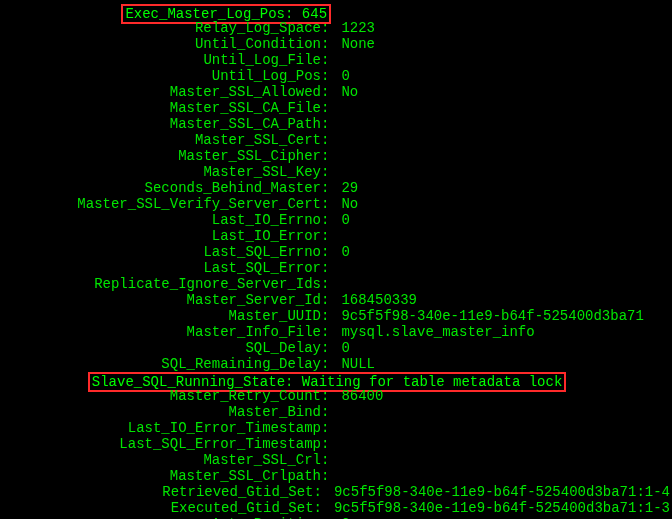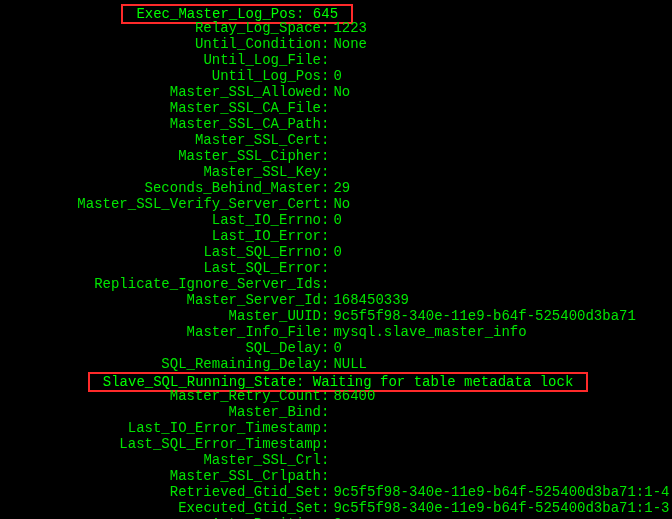--- a/index.html
+++ b/index.html
@@ -26,26 +26,27 @@
   .label {
     display: inline-block;
     width: 285px;
     text-align: right;
     color: #00e600;
     padding-left: 36px;
   }
   .value {
     color: #00e600;
     padding-left: 4px;
+    margin-left: 8px;
   }
   .hl-inner {
     display: inline-flex;
     align-items: baseline;
     border: 2px solid #ff2a2a;
-    padding: 0 13px;
+    padding: 0 2px;
     box-sizing: border-box;
   }
   .colon {
     color: #00e600;
   }
 </style>
 </head>
 <body>
 
 <div class="terminal" id="terminal"><div class="row"><span style="display: inline-block; width: 121.4px;"></span><span class="hl-inner"><span>Exec_Master_Log_Pos</span><span class="colon">: </span><span>645</span></span></div><div class="row"><span class="label">Relay_Log_Space</span><span class="colon">:</span><span class="value">1223</span></div><div class="row"><span class="label">Until_Condition</span><span class="colon">:</span><span class="value">None</span></div><div class="row"><span class="label">Until_Log_File</span><span class="colon">:</span><span class="value"></span></div><div class="row"><span class="label">Until_Log_Pos</span><span class="colon">:</span><span class="value">0</span></div><div class="row"><span class="label">Master_SSL_Allowed</span><span class="colon">:</span><span class="value">No</span></div><div class="row"><span class="label">Master_SSL_CA_File</span><span class="colon">:</span><span class="value"></span></div><div class="row"><span class="label">Master_SSL_CA_Path</span><span class="colon">:</span><span class="value"></span></div><div class="row"><span class="label">Master_SSL_Cert</span><span class="colon">:</span><span class="value"></span></div><div class="row"><span class="label">Master_SSL_Cipher</span><span class="colon">:</span><span class="value"></span></div><div class="row"><span class="label">Master_SSL_Key</span><span class="colon">:</span><span class="value"></span></div><div class="row"><span class="label">Seconds_Behind_Master</span><span class="colon">:</span><span class="value">29</span></div><div class="row"><span class="label">Master_SSL_Verify_Server_Cert</span><span class="colon">:</span><span class="value">No</span></div><div class="row"><span class="label">Last_IO_Errno</span><span class="colon">:</span><span class="value">0</span></div><div class="row"><span class="label">Last_IO_Error</span><span class="colon">:</span><span class="value"></span></div><div class="row"><span class="label">Last_SQL_Errno</span><span class="colon">:</span><span class="value">0</span></div><div class="row"><span class="label">Last_SQL_Error</span><span class="colon">:</span><span class="value"></span></div><div class="row"><span class="label">Replicate_Ignore_Server_Ids</span><span class="colon">:</span><span class="value"></span></div><div class="row"><span class="label">Master_Server_Id</span><span class="colon">:</span><span class="value">168450339</span></div><div class="row"><span class="label">Master_UUID</span><span class="colon">:</span><span class="value">9c5f5f98-340e-11e9-b64f-525400d3ba71</span></div><div class="row"><span class="label">Master_Info_File</span><span class="colon">:</span><span class="value">mysql.slave_master_info</span></div><div class="row"><span class="label">SQL_Delay</span><span class="colon">:</span><span class="value">0</span></div><div class="row"><span class="label">SQL_Remaining_Delay</span><span class="colon">:</span><span class="value">NULL</span></div><div class="row"><span style="display: inline-block; width: 87.8px;"></span><span class="hl-inner"><span>Slave_SQL_Running_State</span><span class="colon">: </span><span>Waiting for table metadata lock</span></span></div><div class="row"><span class="label">Master_Retry_Count</span><span class="colon">:</span><span class="value">86400</span></div><div class="row"><span class="label">Master_Bind</span><span class="colon">:</span><span class="value"></span></div><div class="row"><span class="label">Last_IO_Error_Timestamp</span><span class="colon">:</span><span class="value"></span></div><div class="row"><span class="label">Last_SQL_Error_Timestamp</span><span class="colon">:</span><span class="value"></span></div><div class="row"><span class="label">Master_SSL_Crl</span><span class="colon">:</span><span class="value"></span></div><div class="row"><span class="label">Master_SSL_Crlpath</span><span class="colon">:</span><span class="value"></span></div><div class="row"><span class="label">Retrieved_Gtid_Set</span><span class="colon">:</span><span class="value">9c5f5f98-340e-11e9-b64f-525400d3ba71:1-4</span></div><div class="row"><span class="label">Executed_Gtid_Set</span><span class="colon">:</span><span class="value">9c5f5f98-340e-11e9-b64f-525400d3ba71:1-3</span></div><div class="row"><span class="label">Auto_Position</span><span class="colon">:</span><span class="value">0</span></div></div>

